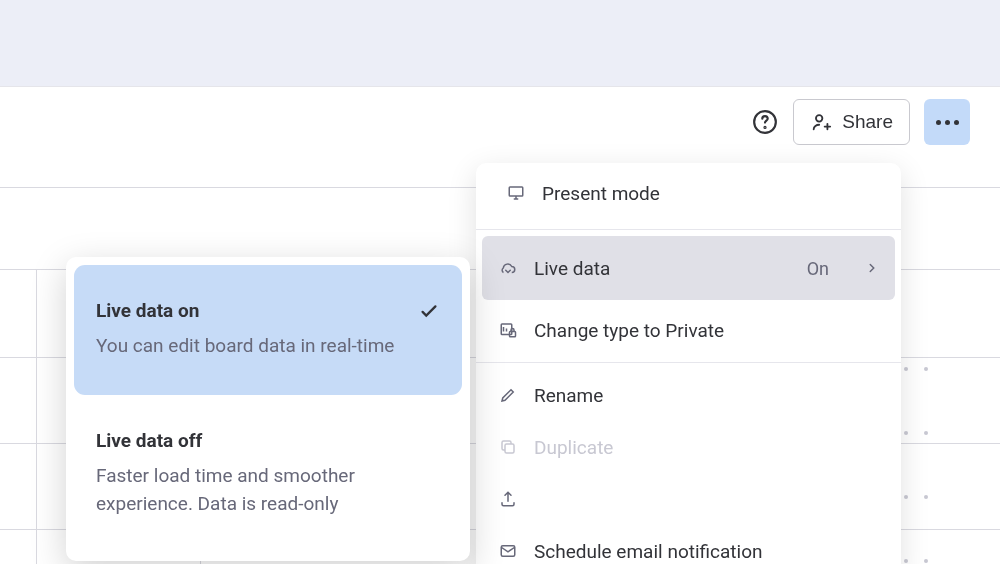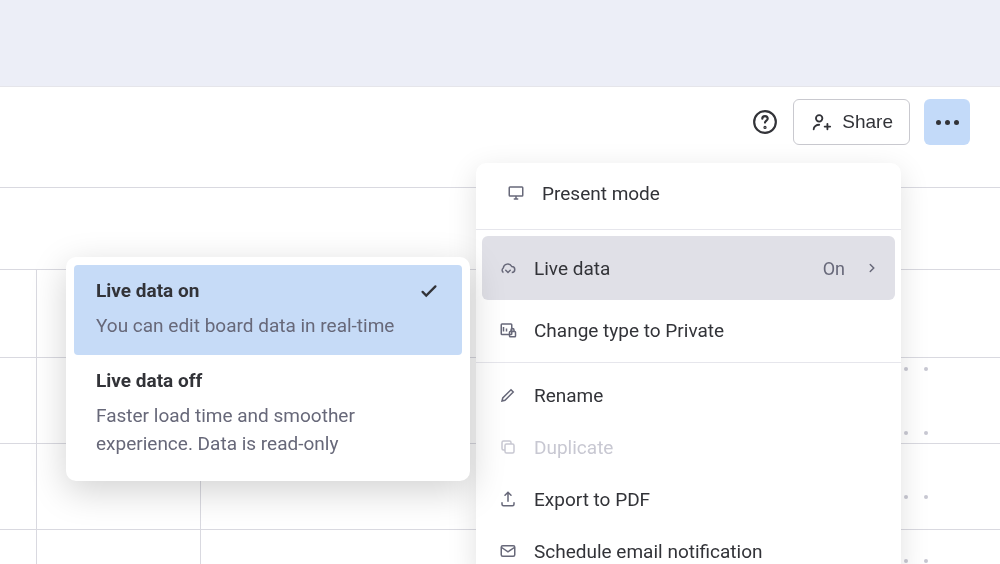--- a/index.html
+++ b/index.html
@@ -91,39 +91,39 @@
     background: #e0e0e7;
     border-radius: 6px;
     margin: 4px 6px;
     height: 64px;
     padding: 0 16px;
   }
   .menu-item .icon { width: 20px; height: 20px; flex-shrink: 0; display:flex; align-items:center; justify-content:center; color:#676879; }
   .menu-item .label { flex: 1; }
   .menu-item.disabled { color: #c8c8d2; cursor: default; }
   .menu-item.disabled .icon { color: #c8c8d2; }
-  .menu-item .trailing { color: #676879; font-size: 18px; margin-right: 4px; }
+  .menu-item .trailing { color: #676879; font-size: 18px; margin-right: 20px; }
   .menu-item .chevron { color: #676879; }
   .menu-sep { height:1px; background:#e6e6ec; margin:6px 0; }
   .menu-top-item { height: 60px; padding: 0 30px; }
 
   
   .submenu {
     position: absolute;
     top: 257px;
     left: 66px;
     width: 404px;
     background: #fff;
     border-radius: 10px;
     box-shadow: 0 10px 36px rgba(0,0,0,0.18);
     padding: 8px;
   }
   .sub-item {
-    border-radius: 4px;
-    padding: 14px 22px;
+    border-radius: 11px;
+    padding: 34px 22px;
     cursor: pointer;
   }
   .sub-item.selected { background: #c6dbf7; }
   .sub-item .title-row { display:flex; align-items:center; justify-content:space-between; }
   .sub-item .title { font-weight: 700; font-size: 19px; color: #323338; }
   .sub-item .desc { font-size: 19px; color: #676879; margin-top: 10px; line-height: 1.5; max-width: 300px; }
   .sub-item .check { color: #323338; }
 
   svg { display:block; }
 </style>
@@ -237,21 +237,20 @@
     <span class="label">Duplicate</span>
   </div>
 
   <div class="menu-item">
     <span class="icon">
       <svg width="18" height="18" viewBox="0 0 24 24" fill="none" stroke="currentColor" stroke-width="2" stroke-linecap="round">
           <path d="M12 3v12M8 7l4-4 4 4"></path>
           <path d="M4 17v2a2 2 0 0 0 2 2h12a2 2 0 0 0 2-2v-2"></path>
         </svg>
     </span>
-    <span class="label">Export to PDF</span>
   </div>
 
   <div class="menu-item">
     <span class="icon">
       <svg width="18" height="18" viewBox="0 0 24 24" fill="none" stroke="currentColor" stroke-width="2">
           <rect x="3" y="5" width="18" height="14" rx="2"></rect>
           <path d="M3 7l9 6 9-6"></path>
         </svg>
     </span>
     <span class="label">Schedule email notification</span>

